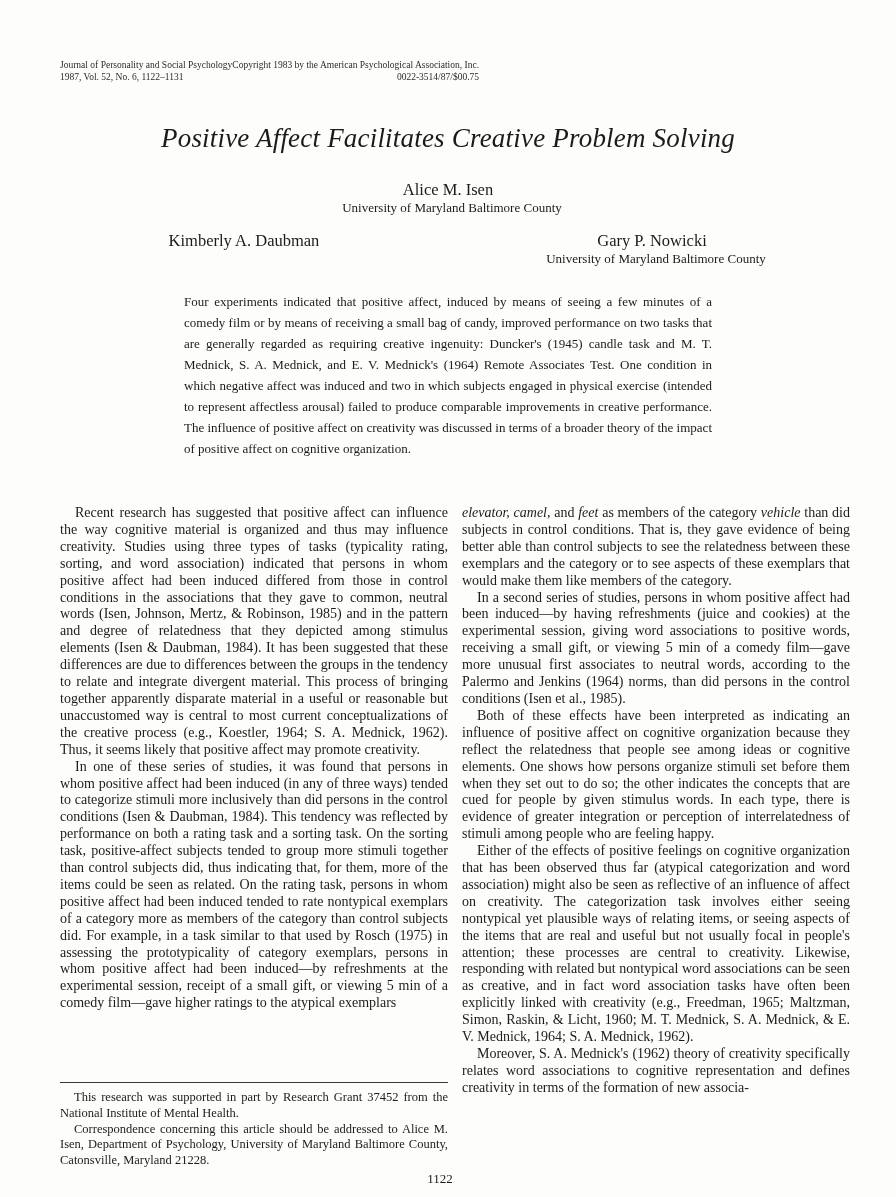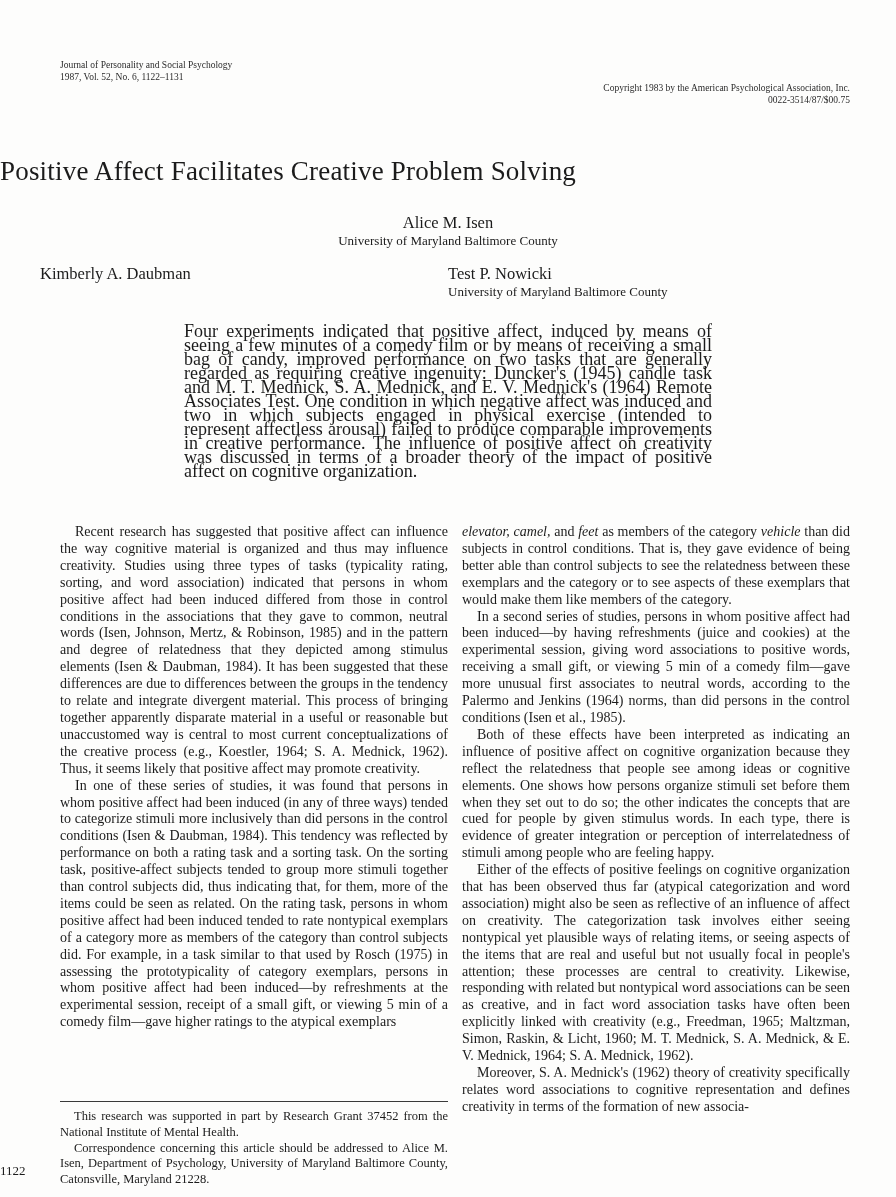--- a/index.html
+++ b/index.html
@@ -7,42 +7,43 @@
   .page {
     position:relative;
     width:896px; height:1197px;
     margin:0 auto;
     background:#fdfdfc;
     color:#1b1b1b;
     font-family:"Liberation Serif", serif;
     overflow:hidden;
   }
   .masthead {
-    display:flex; justify-content:flex-end;
+    display:flex; justify-content:flex-start;
     padding:60px 46px 0 60px;
-    font-size:9.5px; line-height:11.5px; color:#2a2a2a;flex-direction:column;
+    font-size:9.5px; line-height:11.5px; color:#2a2a2a;
   }
   .masthead .m-right { text-align:right; }
   .article-title {
-    margin-top:50px;
-    text-align:left;
+    margin-top:40px;
+    text-align:center;
     font-size:27px; font-weight:400;
     letter-spacing:.2px;
+    font-style:italic;
   }
   .author-primary { margin-top:26px; text-align:center;font-family:Liberation Serif, serif; }
   .author-name { font-size:16.5px; line-height:20px; }
-  .author-affil { font-size:13px; line-height:16px; }
+  .author-affil { font-size:13px; line-height:16px;padding-left:8px; }
   .author-row {
     display:flex; margin-top:15px; padding:0 40px;
   }
-  .author-row .author-cell { flex:1; text-align:left; }
+  .author-row .author-cell { flex:1; text-align:center; }
   .abstract {
     width:528px;
     margin:24px auto 0;
-    font-size:18px; line-height:14px;
+    font-size:13px; line-height:21px;
     text-align:justify;
   }
   .columns {
     display:flex; gap:14px;
     padding:0 46px 0 60px;
     margin-top:46px;
     height:686px;
   }
   .col { flex:1; min-width:0; overflow:hidden; }
   .col-left { display:flex; flex-direction:column; }
@@ -56,22 +57,22 @@
   }
   .footnote-rule {
     border:none; border-top:1px solid #3a3a3a;
     width:100%; margin-bottom:7px;
   }
   .footnote-block p {
     font-size:12.5px; line-height:15.8px; text-align:justify;
   }
   .footnote-block p.indent { text-indent:14px; }
   .page-number {
-    position:absolute; left:0; right:16px; bottom:18px;
-    font-size:13px;
+    position:absolute; left:0; right:16px; bottom:10px;
+    text-align:center; font-size:13px;
   }
 </style>
 </head>
 <body>
 
 <div class="page">
 
   <div class="masthead">
     <div class="m-left">
       <div>Journal of Personality and Social Psychology</div>
@@ -88,21 +89,21 @@
   <div class="author-primary">
     <div class="author-name">Alice M. Isen</div>
     <div class="author-affil">University of Maryland Baltimore County</div>
   </div>
 
   <div class="author-row">
     <div class="author-cell">
       <div class="author-name">Kimberly A. Daubman</div>
     </div>
     <div class="author-cell">
-      <div class="author-name">Test P. Nowicki</div>
+      <div class="author-name">Gary P. Nowicki</div>
       <div class="author-affil">University of Maryland Baltimore County</div>
     </div>
   </div>
 
   <div class="abstract">Four experiments indicated that positive affect, induced by means of seeing a few minutes of a comedy film or by means of receiving a small bag of candy, improved performance on two tasks that are generally regarded as requiring creative ingenuity: Duncker's (1945) candle task and M. T. Mednick, S. A. Mednick, and E. V. Mednick's (1964) Remote Associates Test. One condition in which negative affect was induced and two in which subjects engaged in physical exercise (intended to represent affectless arousal) failed to produce comparable improvements in creative performance. The influence of positive affect on creativity was discussed in terms of a broader theory of the impact of positive affect on cognitive organization.</div>
 
   <div class="columns">
     <div class="col col-left">
       <div class="bodytext">
           <p class="indent"><span>Recent research has suggested that positive affect can influence the way cognitive material is organized and thus may influence creativity. Studies using three types of tasks (typicality rating, sorting, and word association) indicated that persons in whom positive affect had been induced differed from those in control conditions in the associations that they gave to common, neutral words (Isen, Johnson, Mertz, &amp; Robinson, 1985) and in the pattern and degree of relatedness that they depicted among stimulus elements (Isen &amp; Daubman, 1984). It has been suggested that these differences are due to differences between the groups in the tendency to relate and integrate divergent material. This process of bringing together apparently disparate material in a useful or reasonable but unaccustomed way is central to most current conceptualizations of the creative process (e.g., Koestler, 1964; S. A. Mednick, 1962). Thus, it seems likely that positive affect may promote creativity.</span></p>

